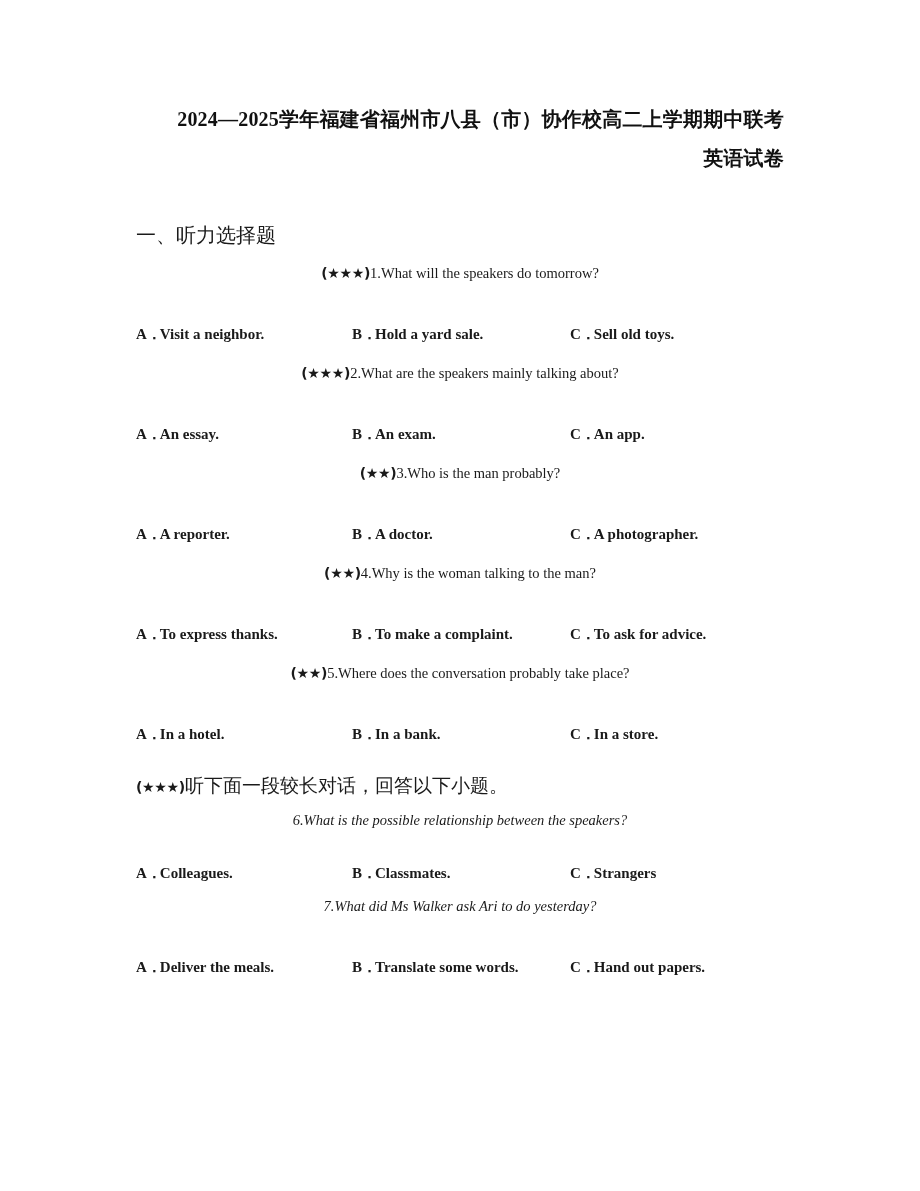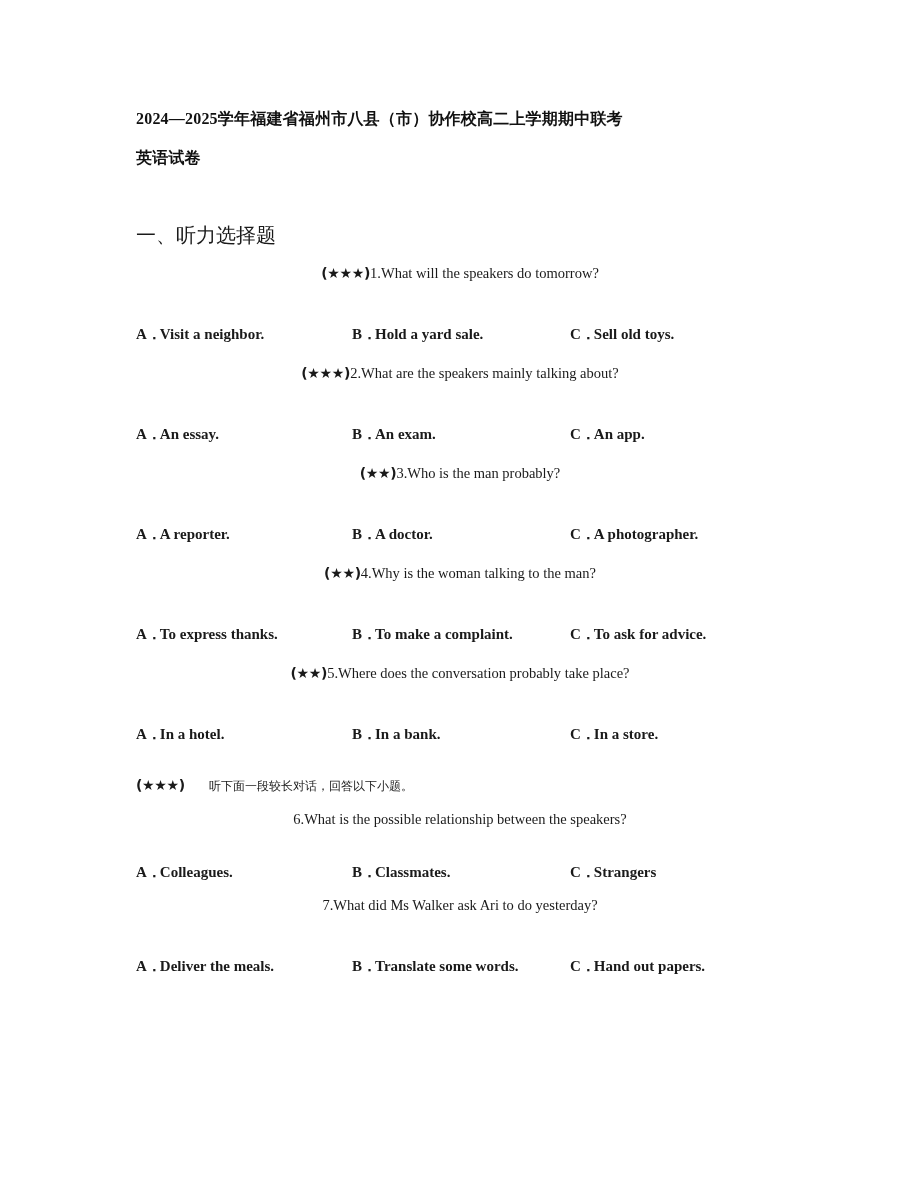--- a/index.html
+++ b/index.html
@@ -25,23 +25,23 @@
   }
   .content {
     position: absolute;
     left: 136px;
     top: 0;
     width: 648px;
   }
 
   
   .doc-title {
-    text-align: left;
+    text-align: right;
     font-weight: bold;
-    font-size: 16px;
+    font-size: 20px;
     line-height: 30px;
     letter-spacing: 0.2px;
     color: #111;
     margin: 0;
   }
   .title-line-1 {
     padding-top: 104px;
     white-space: nowrap;
   }
   .title-line-2 {
@@ -60,41 +60,41 @@
   
   .question-stem {
     font-size: 14.5px;
     line-height: 21px;
     margin-top: 18px;
     white-space: nowrap;
     text-align: center;
   }
   .question-stem.tight {
     margin-top: 12px;
+    font-style: italic;
   }
   .stars {
     font-weight: bold;
     font-size: 14px;
     letter-spacing: -0.3px;
     font-family: "DejaVu Sans", "Liberation Sans", sans-serif;
   }
   .stem-text {
     font-size: 14.5px;
   }
 
   
   .instruction-line {
     font-size: 14.5px;
     line-height: 21px;
     margin-top: 30px;
     white-space: nowrap;
   }
   .instruction-text {
-    font-size: 12px;
-    margin-left: 24px;
+    font-size: 19px;
   }
 
   
   .options-row {
     position: relative;
     height: 21px;
     margin-top: 40px;
     font-size: 15px;
     line-height: 21px;
     font-weight: bold;

